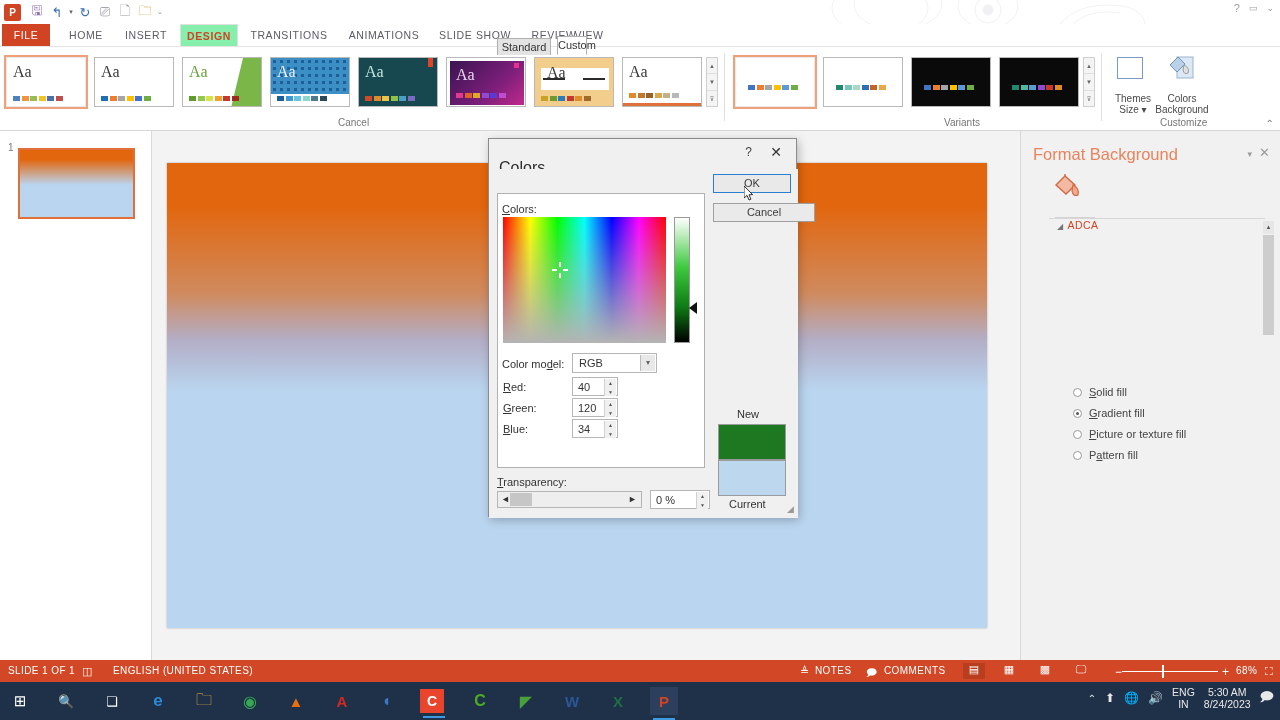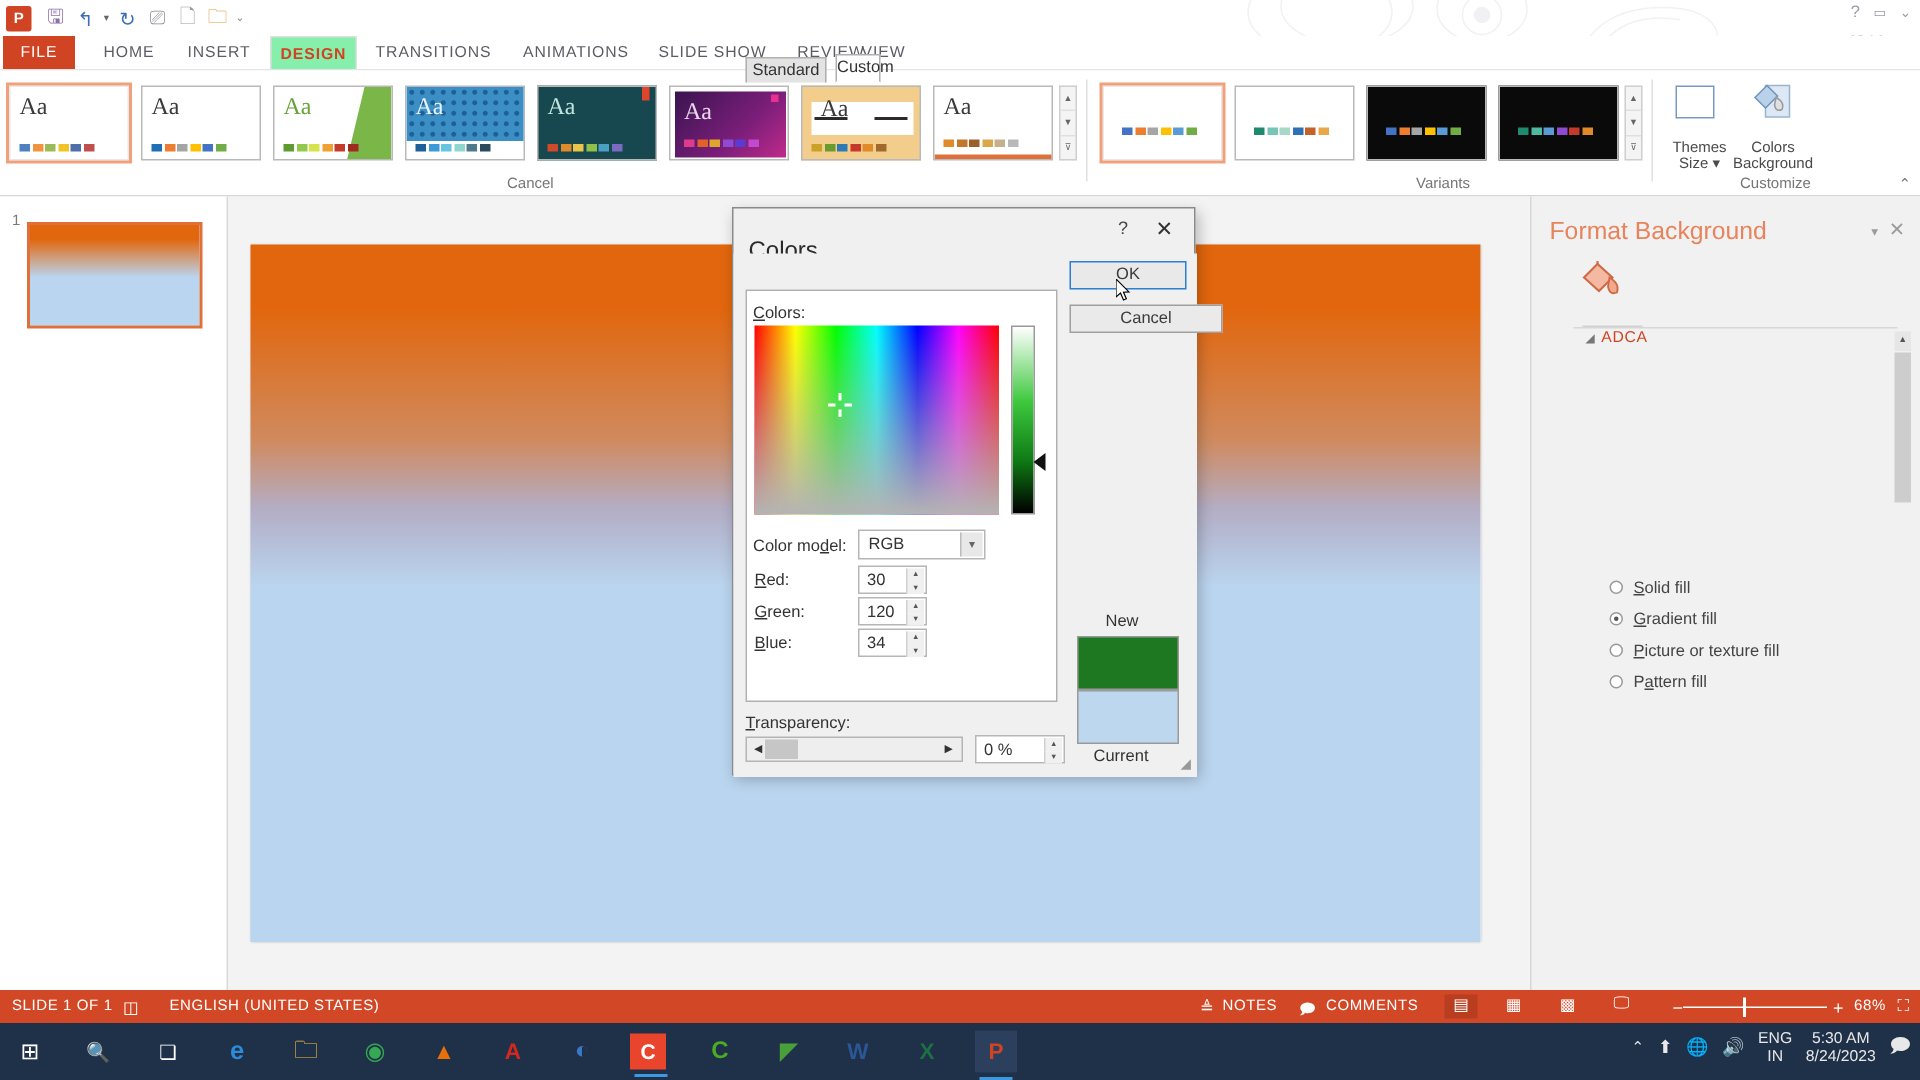--- a/index.html
+++ b/index.html
@@ -461,21 +461,21 @@
 <div id="lumarrow"></div>
 
 <div class="dlbl" style="left:502px;top:358px">Color mo<span class="u">d</span>el:</div>
 <div class="combo" style="left:572px;top:353px;width:85px">
   <span>RGB</span>
   <span class="cv" style="width:15px;height:16px;top:1px;right:1px;background:#e8e8e8;border-left:1px solid #bbb;line-height:16px">▾</span>
 </div>
 
 <div class="dlbl" style="left:503px;top:381px"><span class="u">R</span>ed:</div>
 <div class="fld" style="left:572px;top:377px;width:46px">
-  <span>30</span>
+  <span>40</span>
   <span class="spin">
       <i>▲</i>
       <i>▼</i>
     </span>
 </div>
 <div class="dlbl" style="left:503px;top:402px"><span class="u">G</span>reen:</div>
 <div class="fld" style="left:572px;top:398px;width:46px">
   <span>120</span>
   <span class="spin">
       <i>▲</i>

